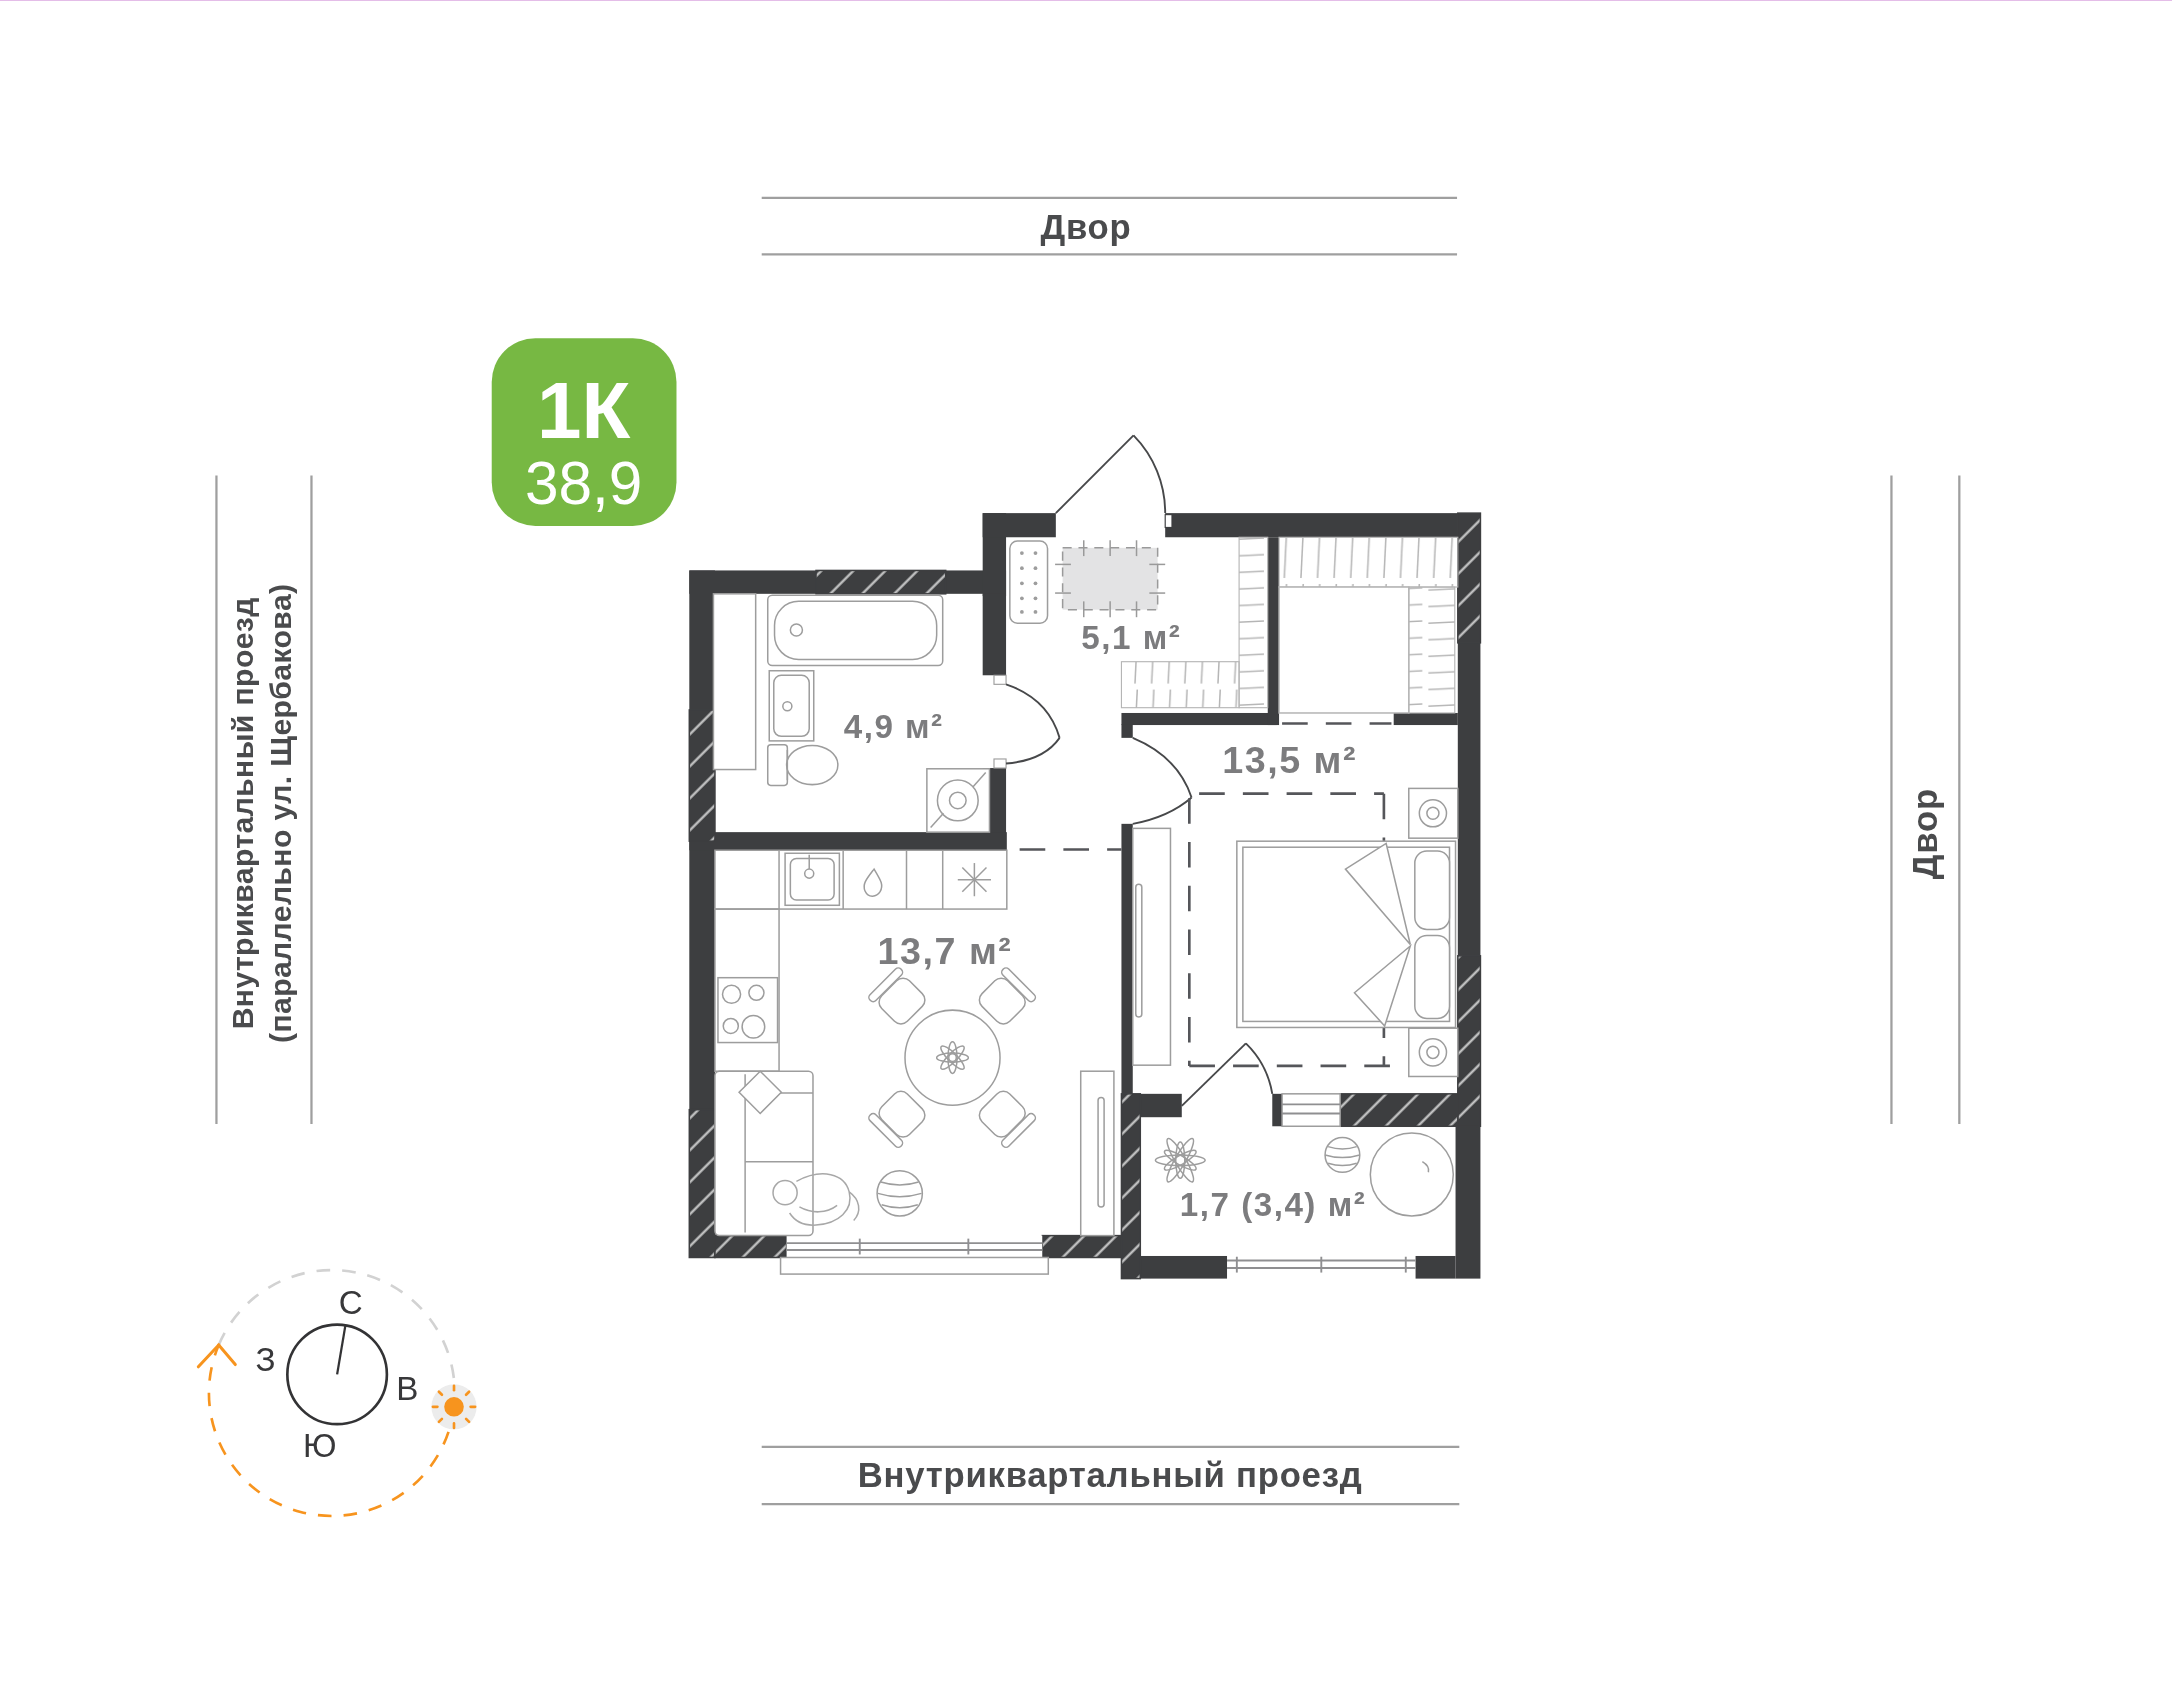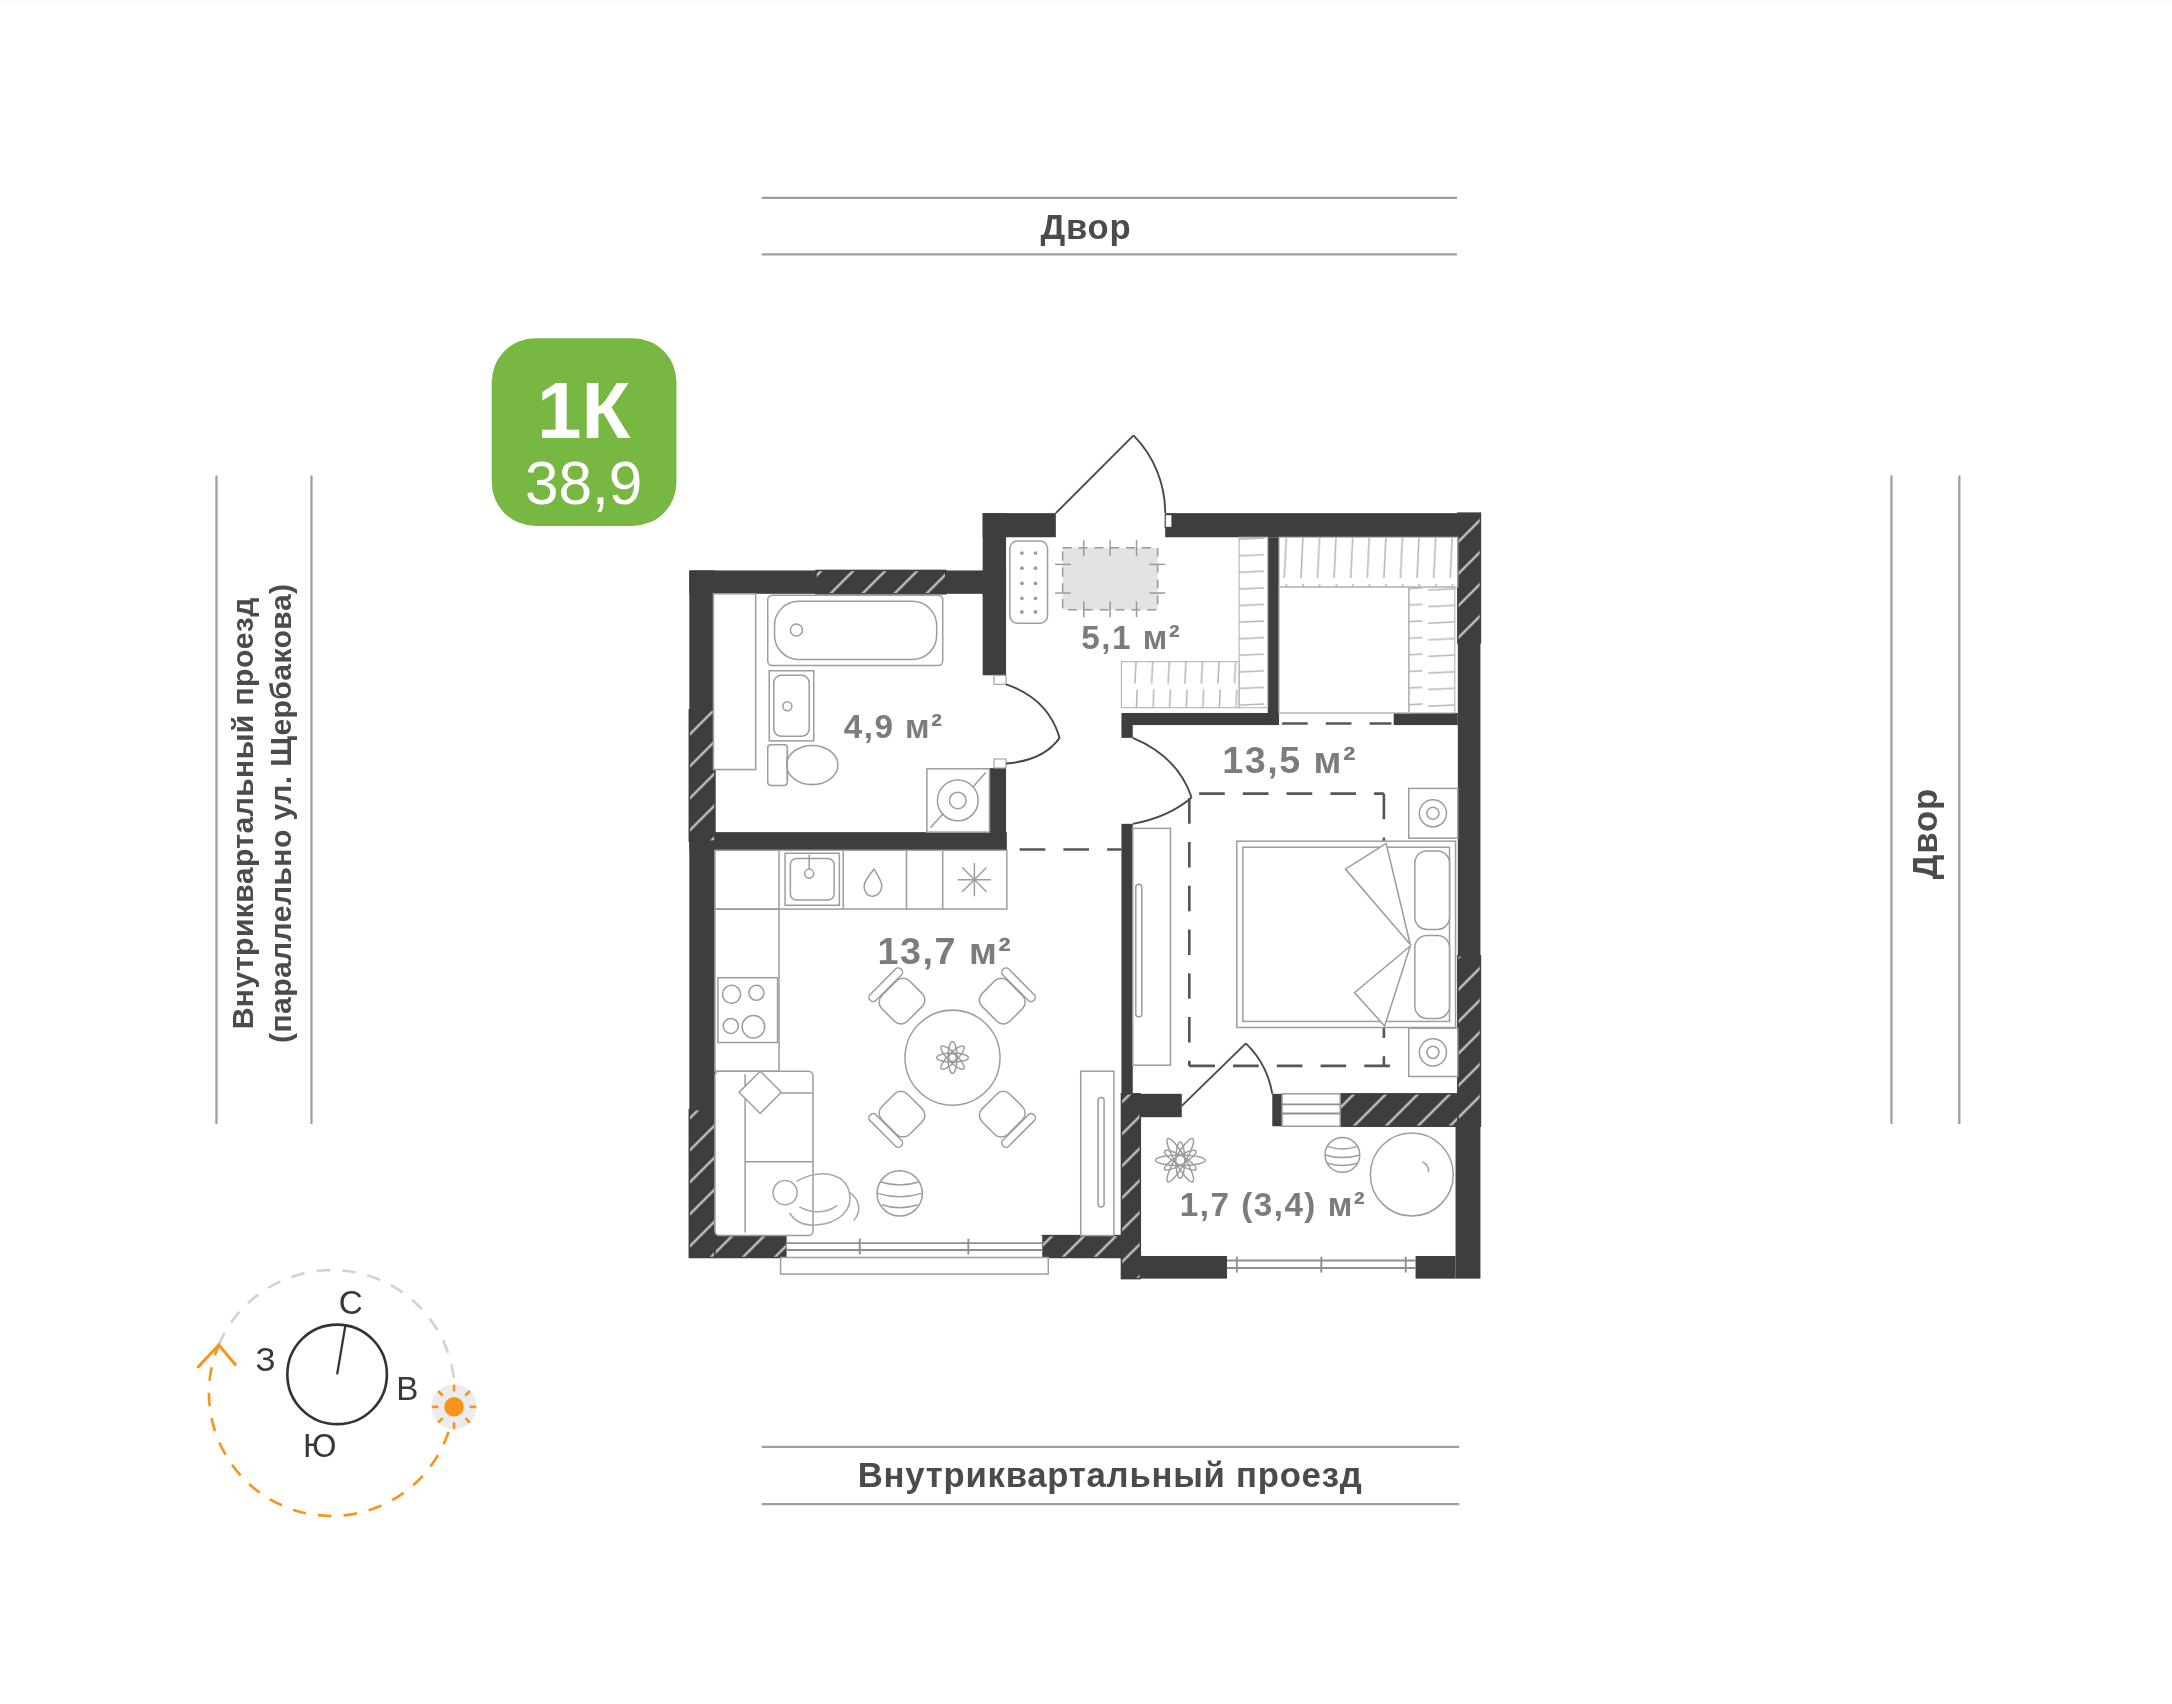--- a/index.html
+++ b/index.html
@@ -1,16 +1,16 @@
 <!DOCTYPE html>
 <html style="font-size:12px"><head>
 <meta charset="utf-8">
 <style>
   html,body{margin:0;padding:0;background:#ffffff;}
-  .canvas{position:relative;width:2172px;height:1644px;background:#e5e5e5;overflow:hidden;text-align:right;}
+  .canvas{position:relative;width:2172px;height:1644px;background:#a21caf;overflow:hidden;text-align:right;}
   svg{display:block;}
   text{font-family:"Liberation Sans", sans-serif;}
   .street-lbl{font-size:46px;font-weight:600;fill:#4a4b4d;letter-spacing:1px;}
   .street-lbl-sm{font-size:40px;font-weight:600;fill:#4a4b4d;letter-spacing:0.5px;}
   .room-lbl{font-weight:700;fill:#7c7c7e;letter-spacing:2px;}
   .room-lbl-lg{font-size:50px;}
   .room-lbl-md{font-size:44px;}
   .badge-type{font-size:106px;font-weight:800;fill:#ffffff;}
   .badge-area{font-size:80px;font-weight:500;fill:#ffffff;}
   .compass-lbl{font-size:44px;font-weight:500;fill:#38383a;}

